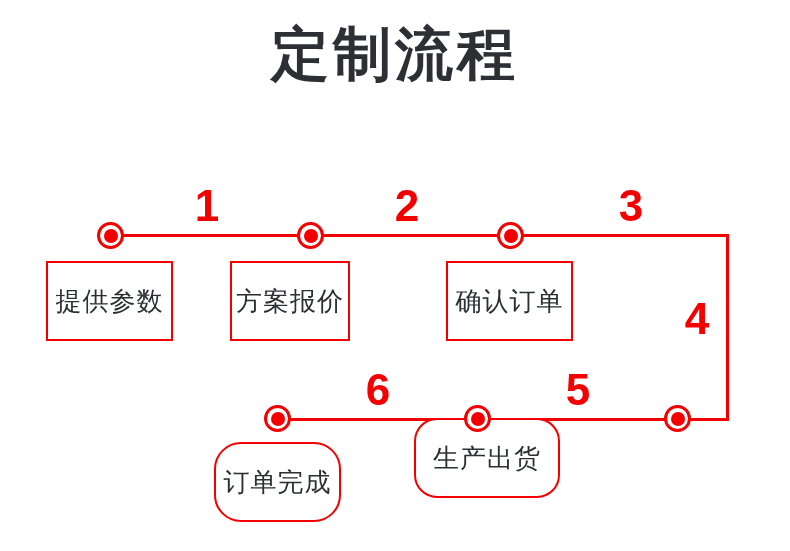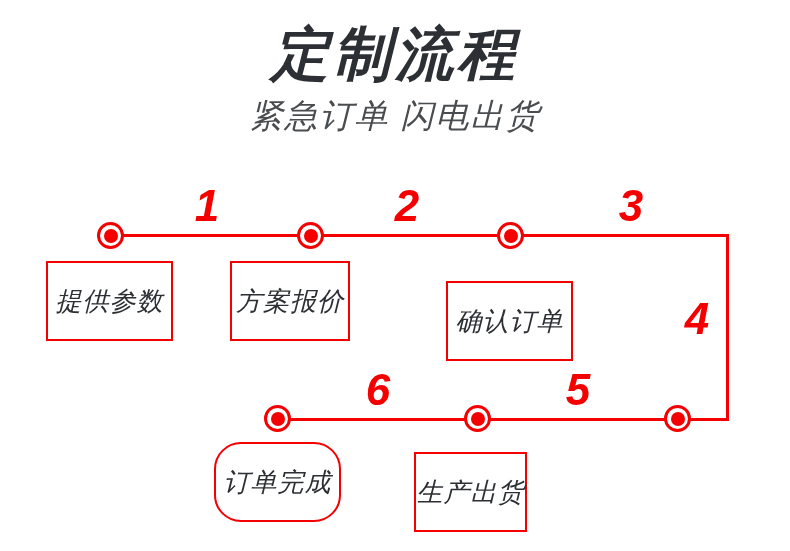--- a/index.html
+++ b/index.html
@@ -11,21 +11,20 @@
     height: 551px;
     background: #ffffff;
     font-family: "Liberation Sans", "DejaVu Sans", sans-serif;
     overflow: hidden;
   }
   #canvas {
     position: relative;
     width: 790px;
     height: 551px;
     background: #ffffff;
-    font-style: italic;
   }
 
   
   .title {
     position: absolute;
     left: 0;
     top: 22px;
     width: 790px;
     text-align: center;
     font-size: 58px;
@@ -111,21 +110,20 @@
     text-align: center;
     width: 44px;
   }
 </style>
 </head>
 <body>
 
 <div id="canvas">
 
   <div class="title">定制流程</div>
-  <div class="subtitle">紧急订单 闪电出货</div>
 
   <div class="hline" style="left:110px; top:234px; width:619px;"></div>
 
   <div class="vline" style="left:726px; top:234px; height:187px;"></div>
 
   <div class="hline" style="left:277px; top:418px; width:452px;"></div>
 
   <div class="node" style="left:97px; top:222px;">
     <div class="dot"></div>
   </div>
@@ -152,24 +150,24 @@
   <div class="step-number" style="left:675px; top:297px;">4</div>
   <div class="step-number" style="left:556px; top:368px;">5</div>
   <div class="step-number" style="left:356px; top:368px;">6</div>
 
   <div class="step-box" style="left:46px; top:261px; width:127px; height:80px;">
     <span class="step-label">提供参数</span>
   </div>
   <div class="step-box" style="left:230px; top:261px; width:120px; height:80px;">
     <span class="step-label">方案报价</span>
   </div>
-  <div class="step-box" style="left:446px; top:261px; width:127px; height:80px;margin-top:20px;">
+  <div class="step-box" style="left:446px; top:261px; width:127px; height:80px;">
     <span class="step-label">确认订单</span>
   </div>
 
   <div class="step-box" style="left:214px; top:442px; width:127px; height:80px;border-radius:27px;">
     <span class="step-label">订单完成</span>
   </div>
-  <div class="step-box" style="left:414px; top:452px; width:113px; height:80px;">
+  <div class="step-box" style="left:414px; top:418px; width:146px; height:80px;border-radius:23px;">
     <span class="step-label">生产出货</span>
   </div>
 
 </div>
 
 </body></html>

